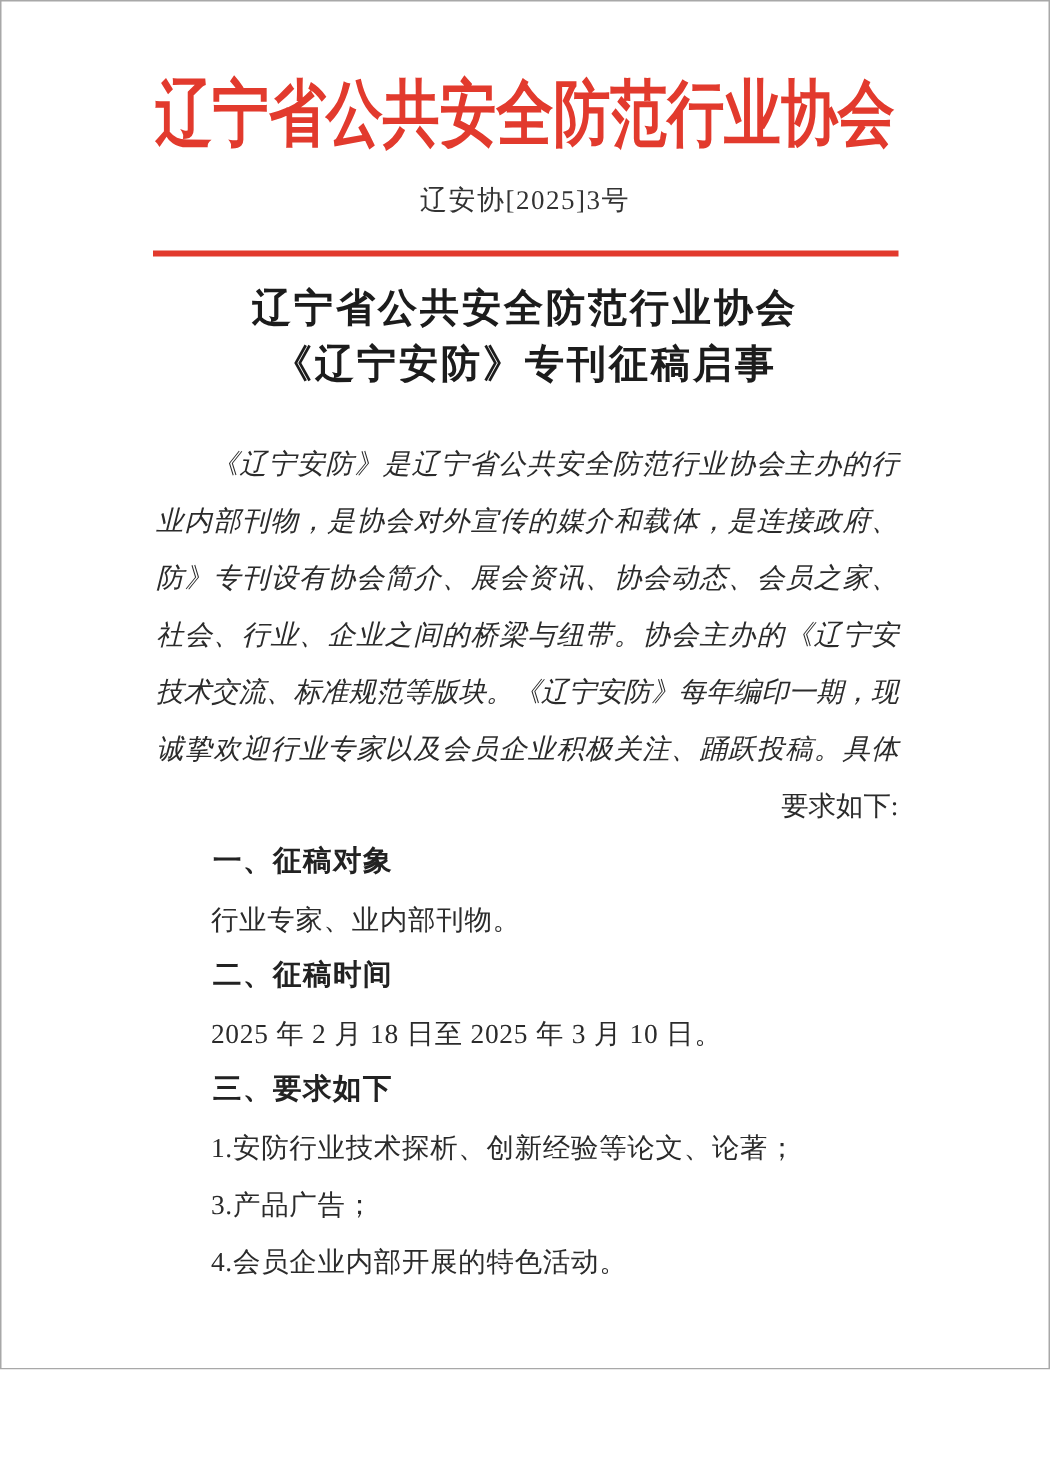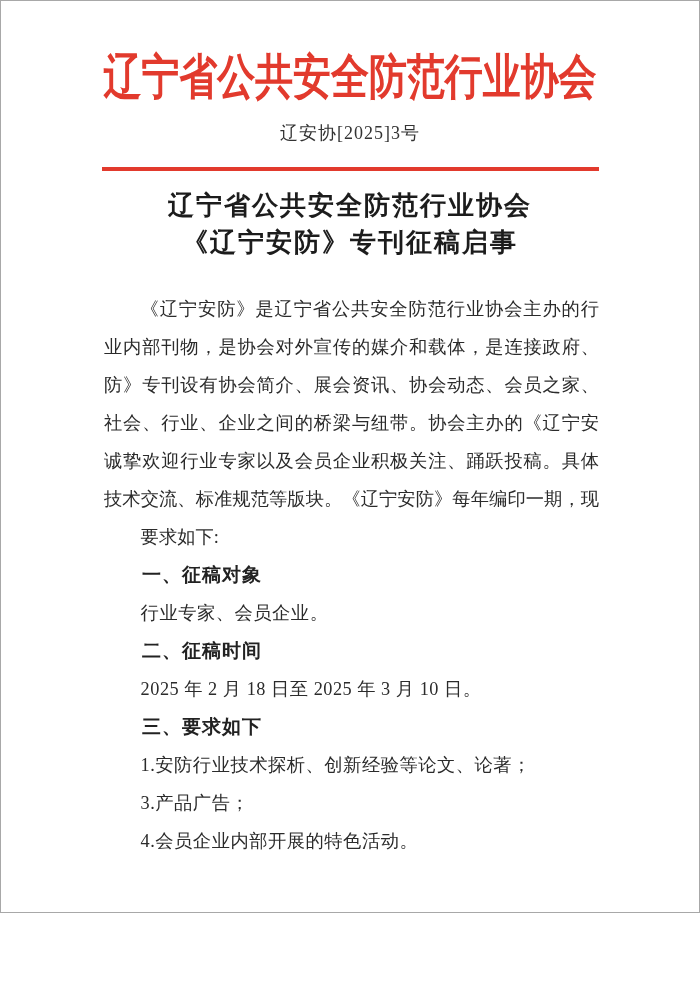--- a/index.html
+++ b/index.html
@@ -59,22 +59,23 @@
     position:absolute;top:289px;left:103px;
     width:495px;
     font-size:18.3px;line-height:38px;
     color:var(--ink);
   }
   .pline{min-height:38px;}
   .just{
     text-align:justify;
     text-align-last:justify;
     text-justify:inter-character;
+    font-style:italic;
   }
-  .indent{padding-left:2em;box-sizing:border-box;}
+  .indent{padding-left:2em;box-sizing:border-box;text-align:right;}
   .hline{
     min-height:38px;
     font-family:Liberation Sans, sans-serif;
     font-weight:bold;
     font-size:19px;
     color:#222;
     padding-left:2em;
     letter-spacing:1px;
   }
   .item{padding-left:2em;letter-spacing:0.5px;}
@@ -94,26 +95,26 @@
     <div>辽宁省公共安全防范行业协会</div>
     <div>《辽宁安防》专刊征稿启事</div>
   </div>
 
   <div class="body">
 
     <div class="pline just indent">《辽宁安防》是辽宁省公共安全防范行业协会主办的行</div>
     <div class="pline just">业内部刊物，是协会对外宣传的媒介和载体，是连接政府、</div>
     <div class="pline just">防》专刊设有协会简介、展会资讯、协会动态、会员之家、</div>
     <div class="pline just">社会、行业、企业之间的桥梁与纽带。协会主办的《辽宁安</div>
+    <div class="pline just">技术交流、标准规范等版块。《辽宁安防》每年编印一期，现</div>
     <div class="pline just">诚挚欢迎行业专家以及会员企业积极关注、踊跃投稿。具体</div>
-    <div class="pline just">技术交流、标准规范等版块。《辽宁安防》每年编印一期，现</div>
     <div class="pline indent">要求如下:</div>
 
     <div class="hline">一、征稿对象</div>
-    <div class="pline item">行业专家、会员企业。</div>
+    <div class="pline item">行业专家、业内部刊物。</div>
 
     <div class="hline">二、征稿时间</div>
     <div class="pline item">2025 年 2 月 18 日至 2025 年 3 月 10 日。</div>
 
     <div class="hline">三、要求如下</div>
     <div class="pline item">1.安防行业技术探析、创新经验等论文、论著；</div>
     <div class="pline item">3.产品广告；</div>
     <div class="pline item">4.会员企业内部开展的特色活动。</div>
 
   </div>

